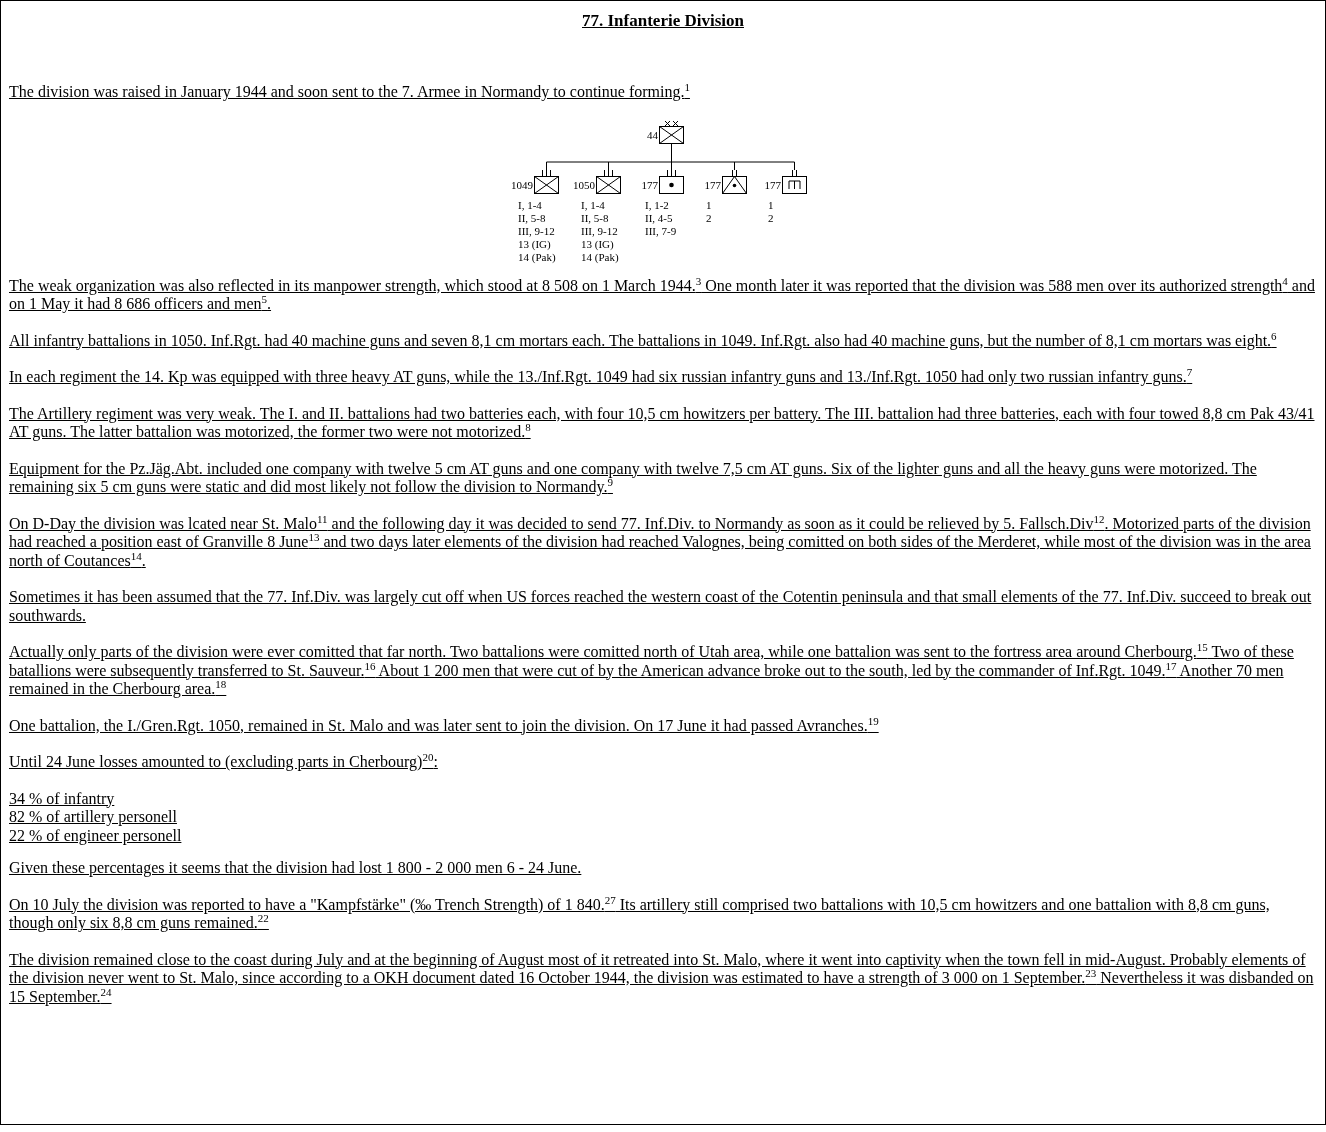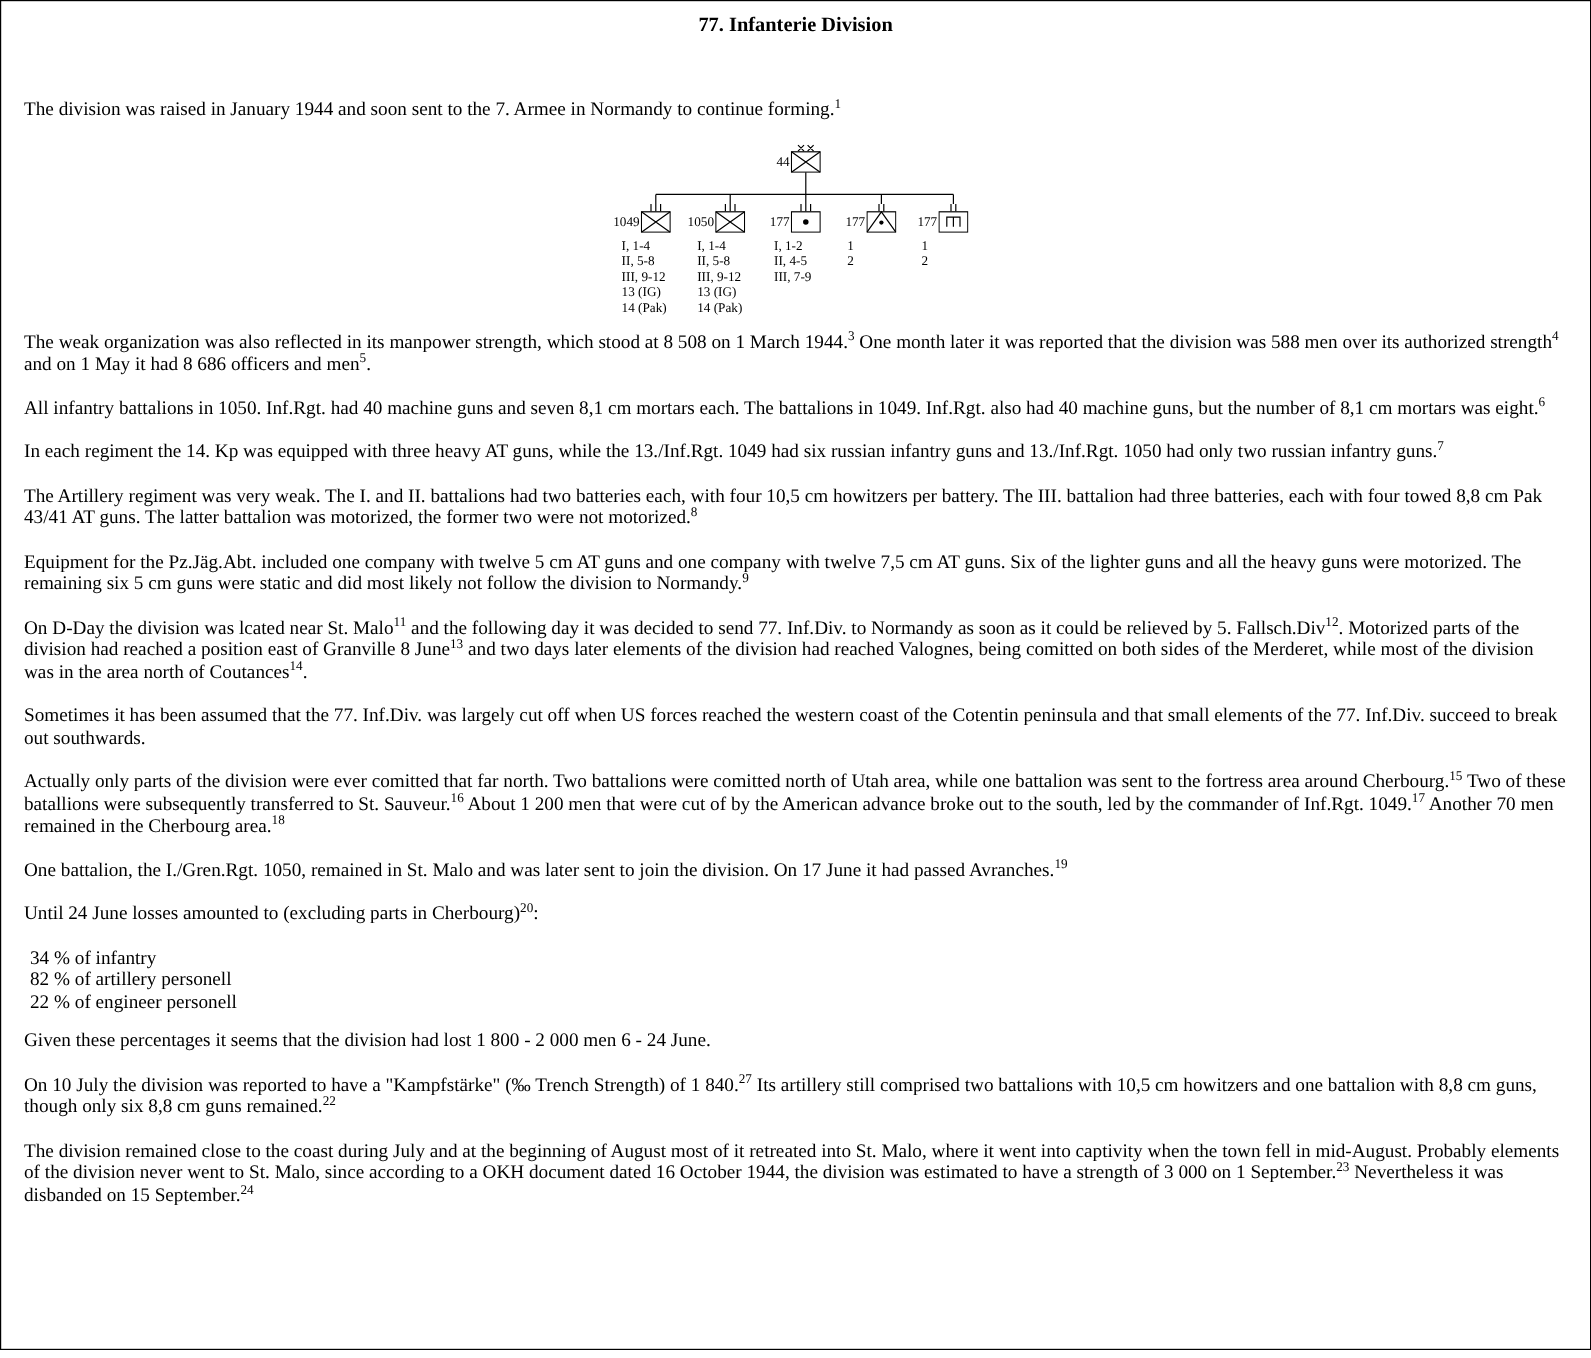--- a/index.html
+++ b/index.html
@@ -1,22 +1,22 @@
 <!DOCTYPE html>
 <html><head>
 <meta charset="utf-8">
 <style>
   *{box-sizing:border-box}
   html,body{margin:0;padding:0;background:#fff;color:#000}
   body{font-family:"Liberation Serif","DejaVu Serif",serif;}
-  .page{width:1326px;height:1125px;border:1px solid #000;padding:1px 8px 16px 8px;background:#fff;}
+  .page{width:1326px;height:1125px;border:1px solid #000;padding:1px 8px 16px 8px;background:#fff;text-decoration:underline;}
   .title{font-size:17px;font-weight:bold;text-align:center;margin:9px 0 52px;line-height:20px;}
-  p.body-p{font-size:16px;line-height:18.5px;margin:0 11px 18px;}
+  p.body-p{font-size:16px;line-height:18.5px;margin:0 0 18px;}
   p.body-p sup{font-size:11px;line-height:0;}
-  .loss-list{font-size:16px;line-height:18.5px;margin:0 16px 14px;}
+  .loss-list{font-size:16px;line-height:18.5px;margin:0 0 14px;}
   
   .org-chart{position:relative;height:144px;margin:10px 0 13px;}
   .oc-connectors{position:absolute;left:0;top:0;}
   .oc-label{position:absolute;width:36px;text-align:right;font-size:11px;line-height:13px;}
   .oc-box{position:absolute;}
   .oc-sublist{position:absolute;top:79px;font-size:11px;line-height:13px;white-space:nowrap;}
   .bx{fill:#fff;stroke:#000;stroke-width:1}
   .ln{fill:none;stroke:#000;stroke-width:1}
 </style>
 </head>

